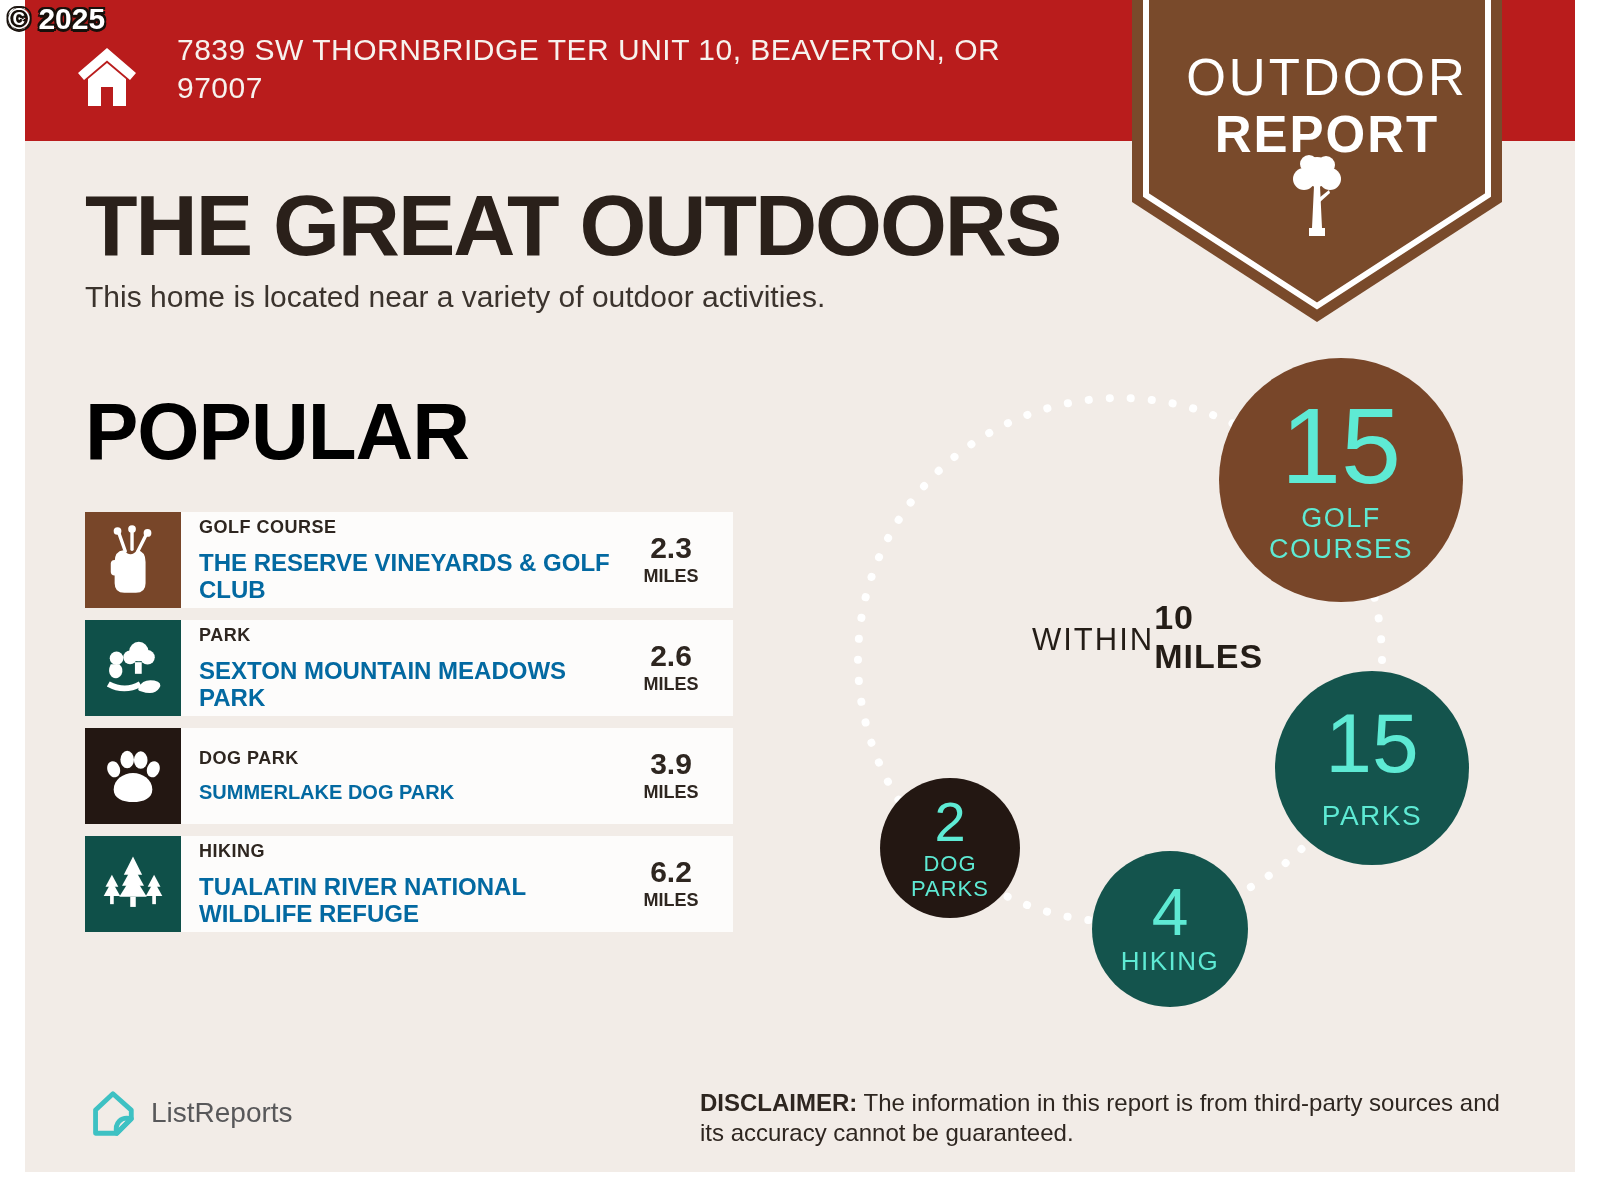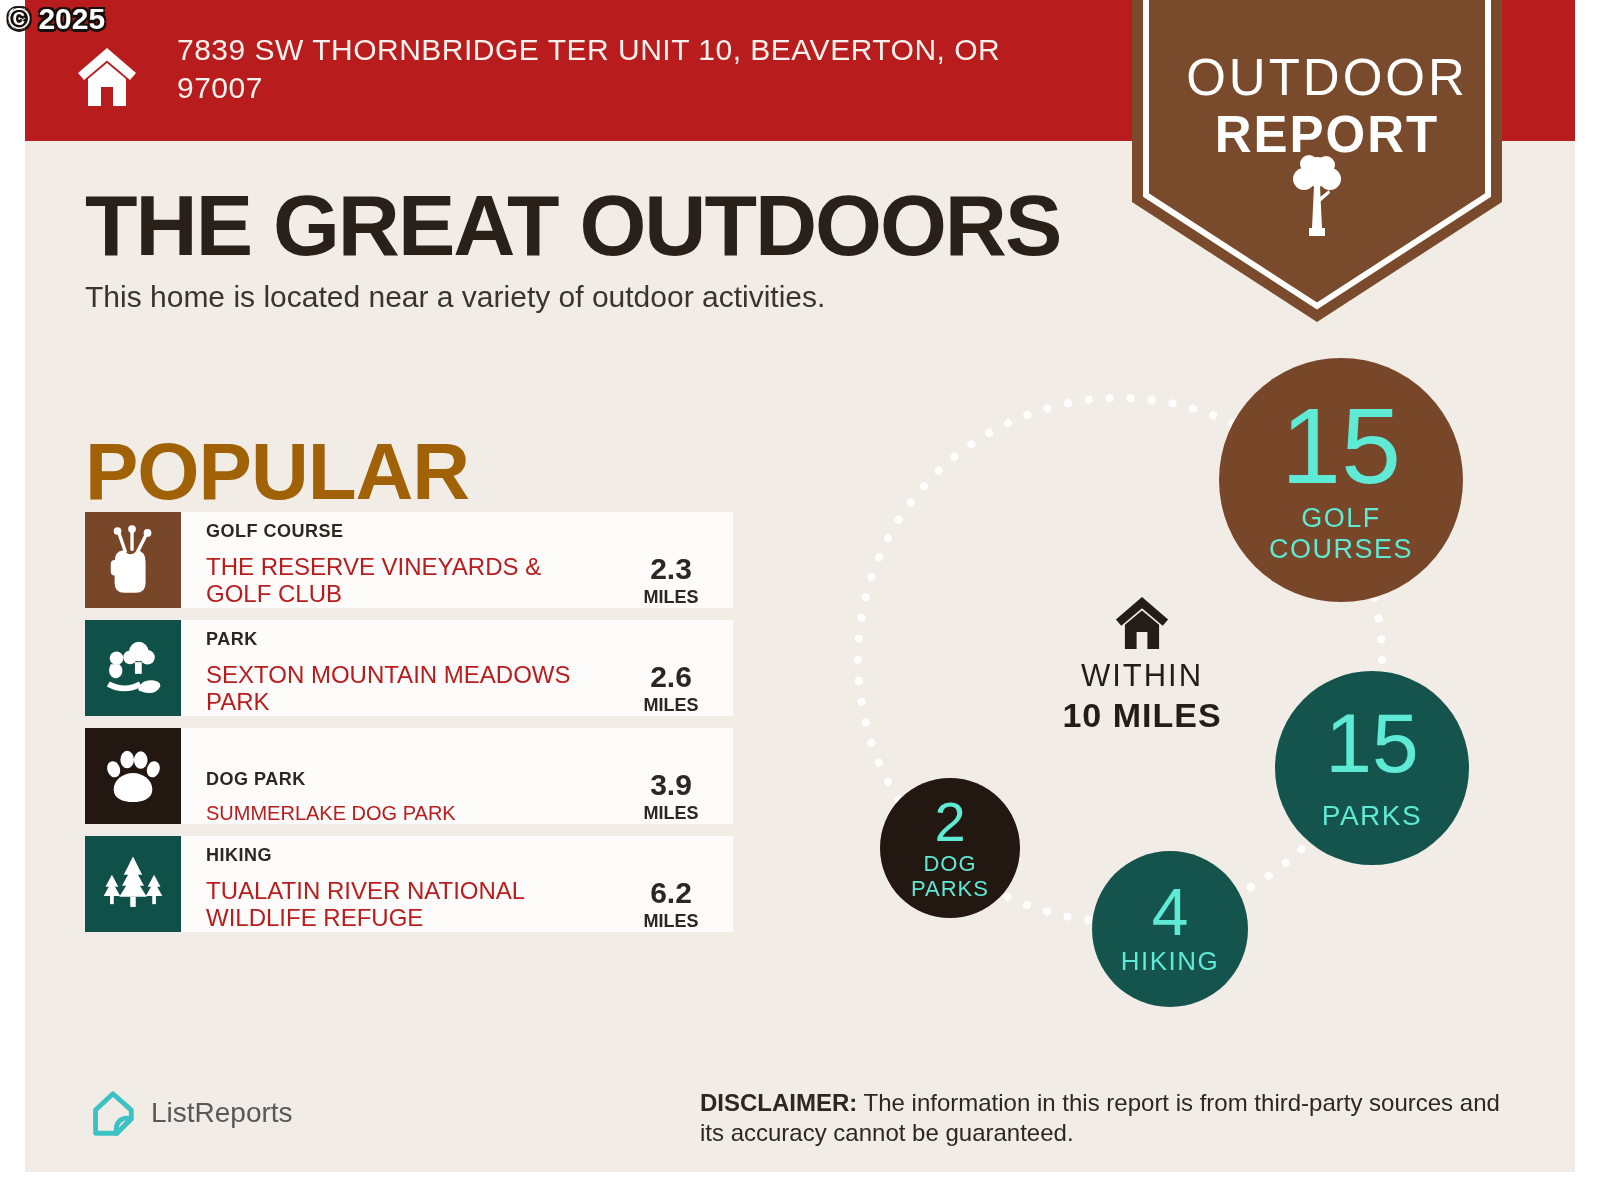--- a/index.html
+++ b/index.html
@@ -23,30 +23,30 @@
   .banner-text { position:absolute; left:0; top:48px; width:390px; text-align:center; color:#ffffff; }
   .banner-line1 { font-size:51px; font-weight:400; letter-spacing:3px; }
   .banner-line2 { font-size:51px; font-weight:bold; letter-spacing:2px; margin-top:-2px; }
   .banner-tree { position:absolute; left:153px; top:152px; width:64px; height:132px; }
 
   
   .title { position:absolute; left:60px; top:176px; font-size:86px; font-weight:800; letter-spacing:-2px; color:#2a201a; }
   .subtitle { position:absolute; left:60px; top:280px; font-size:30px; color:#3b332d; }
 
   
-  .popular-heading { position:absolute; left:60px; top:386px; font-size:80px; font-weight:800; letter-spacing:-1px; color:#a16207;margin-top:40px; }
+  .popular-heading { position:absolute; left:60px; top:386px; font-size:80px; font-weight:800; letter-spacing:-1px; color:#000000; }
   .rows { position:absolute; left:60px; top:512px; width:648px; }
-  .row { display:flex; align-items:flex-end; background:#fdfcfb; height:96px; margin-bottom:12px;gap:7px; }
+  .row { display:flex; align-items:center; background:#fdfcfb; height:96px; margin-bottom:12px; }
   .row-icon { flex:0 0 96px; width:96px; height:96px; display:flex; align-items:center; justify-content:center; }
   .row-icon.brown { background:#784629; }
   .row-icon.teal  { background:#0f5049; }
   .row-icon.dark  { background:#231712; }
   .row-body { flex:1 1 auto; display:flex; flex-direction:column; justify-content:center; padding-left:18px; }
   .row-category { font-size:18px; font-weight:bold; letter-spacing:0.5px; color:#2e2620; }
-  .row-name { font-size:24px; font-weight:normal; line-height:1.12; color:#b91c1c; max-width:420px; margin-top:12px; }
+  .row-name { font-size:24px; font-weight:bold; line-height:1.12; color:#0369a1; max-width:420px; margin-top:12px; }
   .row-name.big { font-size:20px; }
   .row-miles { flex:0 0 118px; display:flex; flex-direction:column; align-items:center; justify-content:center; padding-right:6px; }
   .miles-value { font-size:30px; font-weight:bold; color:#2e2620; line-height:1; }
   .miles-unit { font-size:18px; font-weight:bold; color:#2e2620; margin-top:3px; }
 
   
   .dotted-ring { position:absolute; left:828px; top:393px; width:534px; height:534px; z-index:1; }
   .stat-circle { position:absolute; border-radius:50%; display:flex; flex-direction:column; align-items:center; justify-content:center; color:#5eead4; z-index:3; text-align:center; }
   .stat-value { line-height:0.95; }
   .stat-label { font-weight:400; letter-spacing:1.5px; line-height:1.15; }
@@ -56,21 +56,21 @@
   .circle-parks  { left:1250px; top:671px; width:194px; height:194px; background:#14544d; }
   .circle-parks .stat-value { font-size:84px; }
   .circle-parks .stat-label { font-size:28px; margin-top:16px; }
   .circle-hiking { left:1067px; top:851px; width:156px; height:156px; background:#14544d; }
   .circle-hiking .stat-value { font-size:66px; }
   .circle-hiking .stat-label { font-size:26px; margin-top:3px; }
   .circle-dog    { left:855px; top:778px; width:140px; height:140px; background:#231712; }
   .circle-dog .stat-value { font-size:56px; }
   .circle-dog .stat-label { font-size:22px; width:92px; margin-top:3px; letter-spacing:1px; }
 
-  .within { position:absolute; left:1007px; top:596px; width:220px; z-index:4; display:flex; flex-direction:column; align-items:center; color:#241d17; }
+  .within { position:absolute; left:1007px; top:596px; width:220px; z-index:4; display:flex; flex-direction:row; align-items:center; color:#241d17; }
   .within-home { width:58px; height:54px; }
   .within-label { font-size:31px; letter-spacing:2px; margin-top:8px; }
   .within-value { font-size:34px; font-weight:bold; letter-spacing:1px; margin-top:2px; }
 
   
   .logo { position:absolute; left:58px; top:1084px; display:flex; align-items:center; }
   .logo-icon { width:56px; height:58px; }
   .logo-text { font-size:28px; color:#58585a; margin-left:12px; }
   .disclaimer { position:absolute; left:675px; top:1088px; width:800px; font-size:24px; line-height:1.27; color:#2e2620; }
   .disclaimer b { font-weight:bold; }

